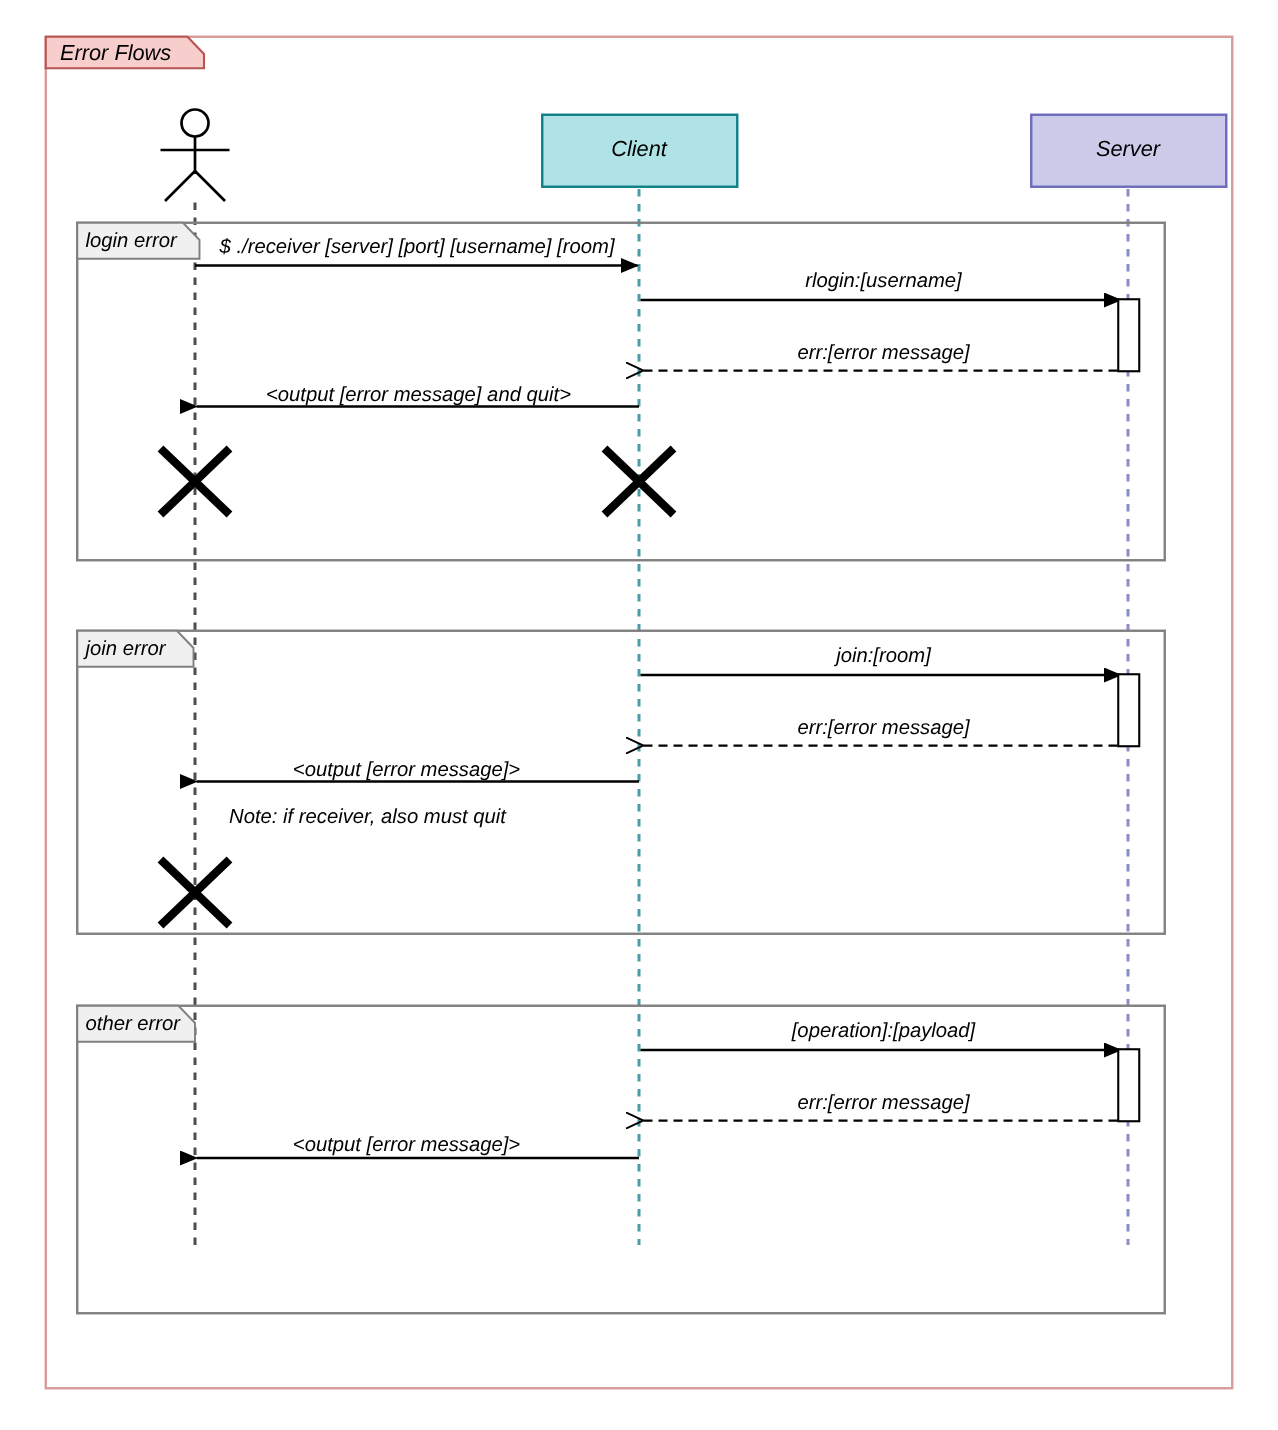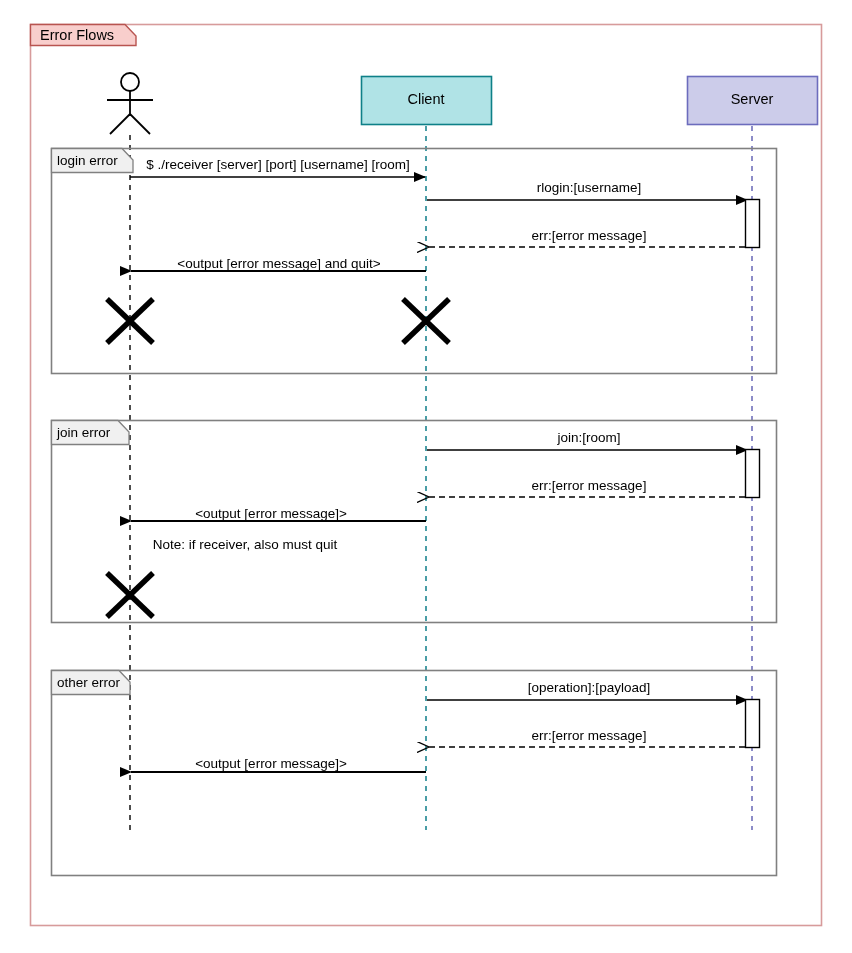--- a/index.html
+++ b/index.html
@@ -12,20 +12,21 @@
     height: 953px;
     font-family: "Liberation Sans", sans-serif;
     position: relative;
     overflow: hidden;
   }
   #canvas {
     position: absolute;
     left: 0; top: 0;
     width: 852px;
     height: 694px;
+    font-style: italic;
   }
   svg text {
     font-family: "Liberation Sans", sans-serif;
     fill: #000000;
     dominant-baseline: middle;
   }
   .msg-label {
     font-size: 13.5px;
     text-anchor: middle;
   }

